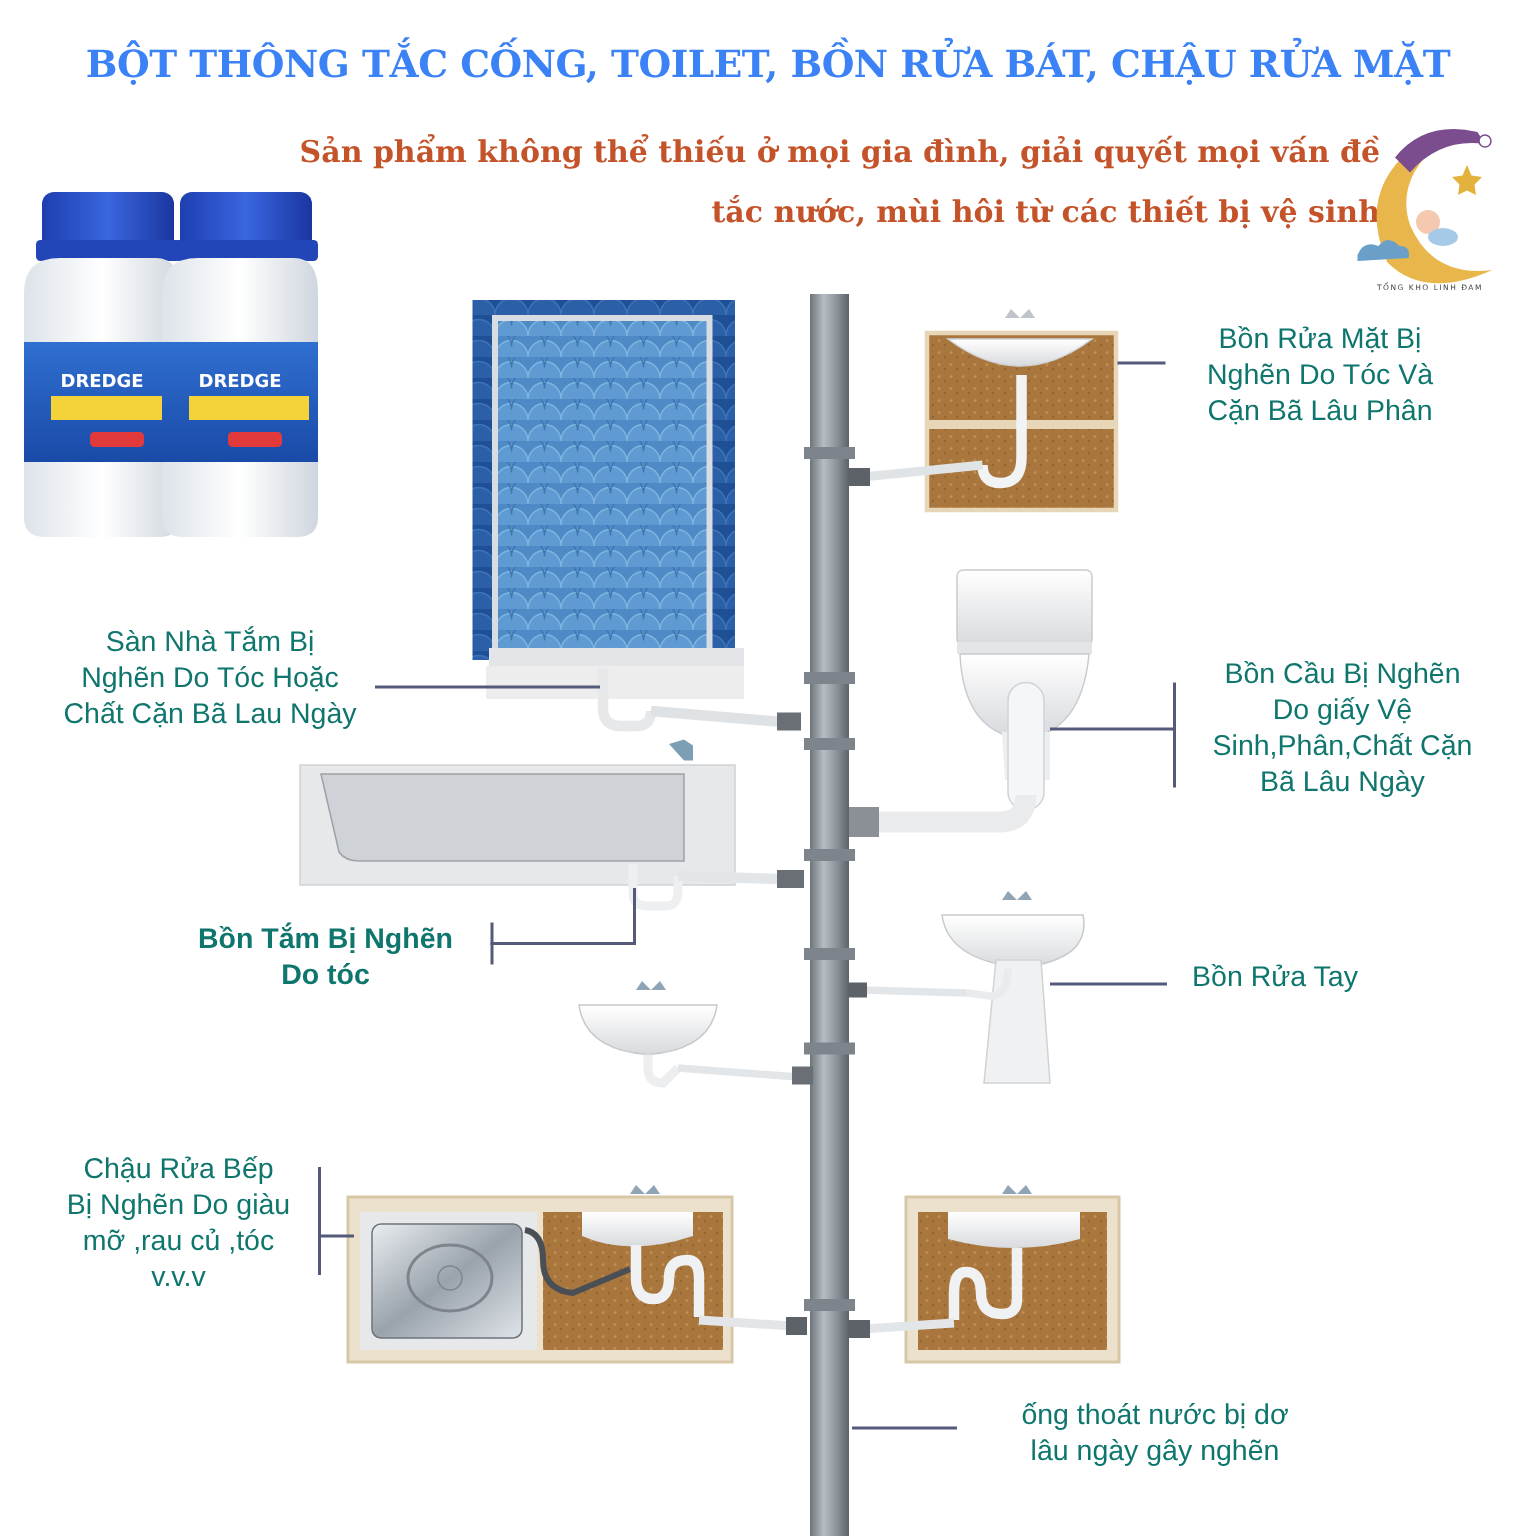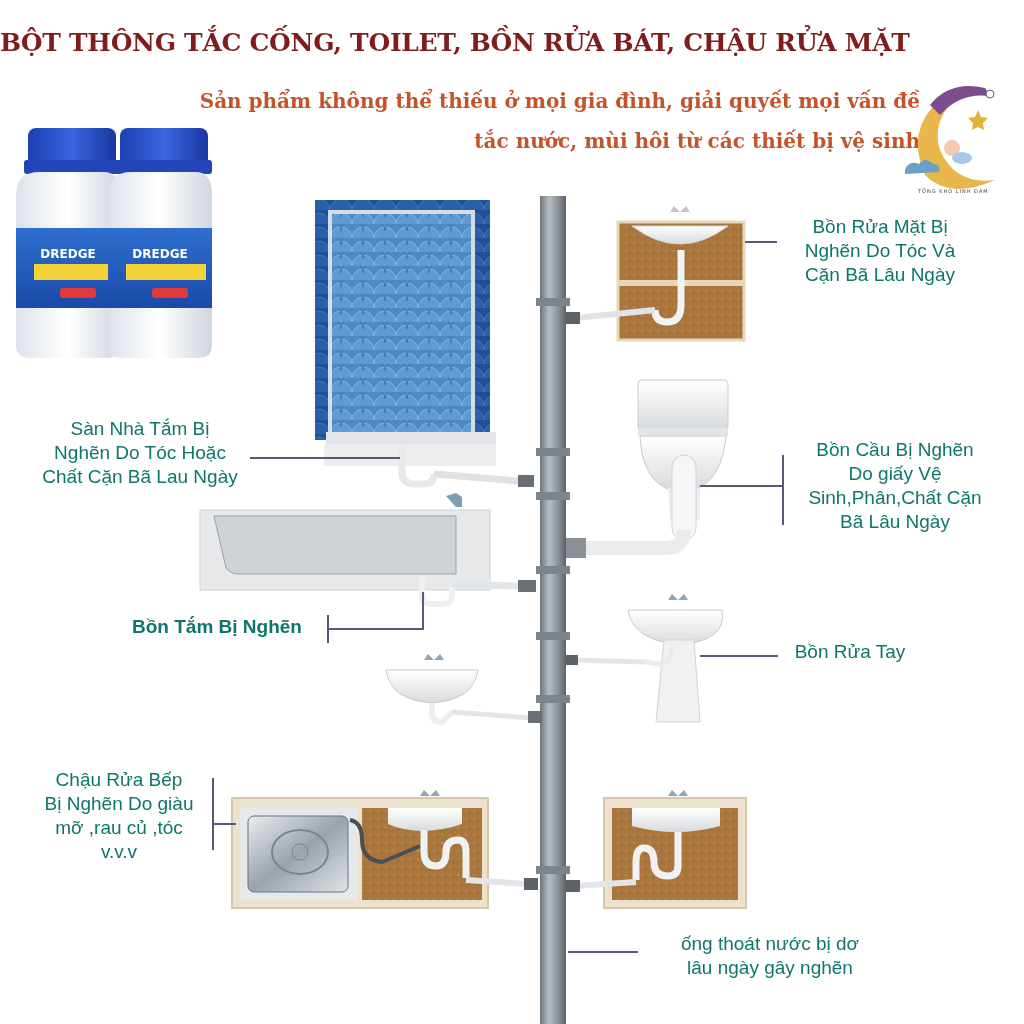--- a/index.html
+++ b/index.html
@@ -1,22 +1,22 @@
 <!DOCTYPE html>
 <html><head>
 <meta charset="utf-8">
 <style>
   * { box-sizing: border-box; margin: 0; padding: 0; }
   html, body { width: 1024px; height: 1024px; background: #ffffff; overflow: hidden; }
   body { position: relative; font-family: "Liberation Sans", sans-serif; }
   .abs { position: absolute; }
   .title {
-    left: 0; width: 1024px; top: 28px; text-align: left;
+    left: 0; width: 1024px; top: 28px; text-align: center;
     font-family: "DejaVu Serif", serif; font-weight: bold; font-size: 25px;
-    color: #7f1d1d; letter-spacing: -0.3px;
+    color: #3b82f6; letter-spacing: -0.3px;
   }
   .subtitle {
     left: 100px; width: 820px; text-align: right;
     font-family: "DejaVu Serif", serif; font-weight: bold; font-size: 20px;
     color: #c4532a; line-height: 38px;
   }
   .label {
     font-family: "Liberation Sans", sans-serif; font-size: 19px; line-height: 24px;
     color: #0f766e; text-align: center; font-weight: normal;
   }
@@ -210,38 +210,39 @@
 <div class="abs leader" style="left:327px; top:615px; width:2px; height:28px;"></div>
 <div class="abs leader" style="left:422px; top:592px; width:2px; height:38px;"></div>
 <div class="abs leader" style="left:700px; top:655px; width:78px; height:2px;"></div>
 <div class="abs leader" style="left:214px; top:823px; width:22px; height:2px;"></div>
 <div class="abs leader" style="left:212px; top:778px; width:2px; height:72px;"></div>
 <div class="abs leader" style="left:568px; top:951px; width:70px; height:2px;"></div>
 
 <div class="abs label" style="left:780px; top:215px; width:200px;">
   <div>Bồn Rửa Mặt  Bị</div>
   <div>Nghẽn Do Tóc Và</div>
-  <div>Cặn Bã Lâu Ngày</div>
+  <div>Cặn Bã Lâu Phân</div>
 </div>
 
 <div class="abs label" style="left:20px; top:417px; width:240px;">
   <div>Sàn Nhà Tắm Bị</div>
   <div>Nghẽn Do Tóc Hoặc</div>
   <div>Chất Cặn Bã Lau Ngày</div>
 </div>
 
 <div class="abs label" style="left:790px; top:438px; width:210px;">
   <div>Bồn Cầu Bị Nghẽn</div>
   <div>Do giấy Vệ</div>
   <div>Sinh,Phân,Chất Cặn</div>
   <div>Bã Lâu Ngày</div>
 </div>
 
 <div class="abs label" style="left:112px; top:615px; width:210px;font-weight:bold;">
   <div>Bồn Tắm Bị Nghẽn</div>
+  <div>Do tóc</div>
 </div>
 
 <div class="abs label" style="left:785px; top:640px; width:130px;">
   <div>Bồn Rửa Tay</div>
 </div>
 
 <div class="abs label" style="left:24px; top:768px; width:190px;">
   <div>Chậu Rửa Bếp</div>
   <div>Bị Nghẽn Do giàu</div>
   <div>mỡ ,rau củ ,tóc</div>

